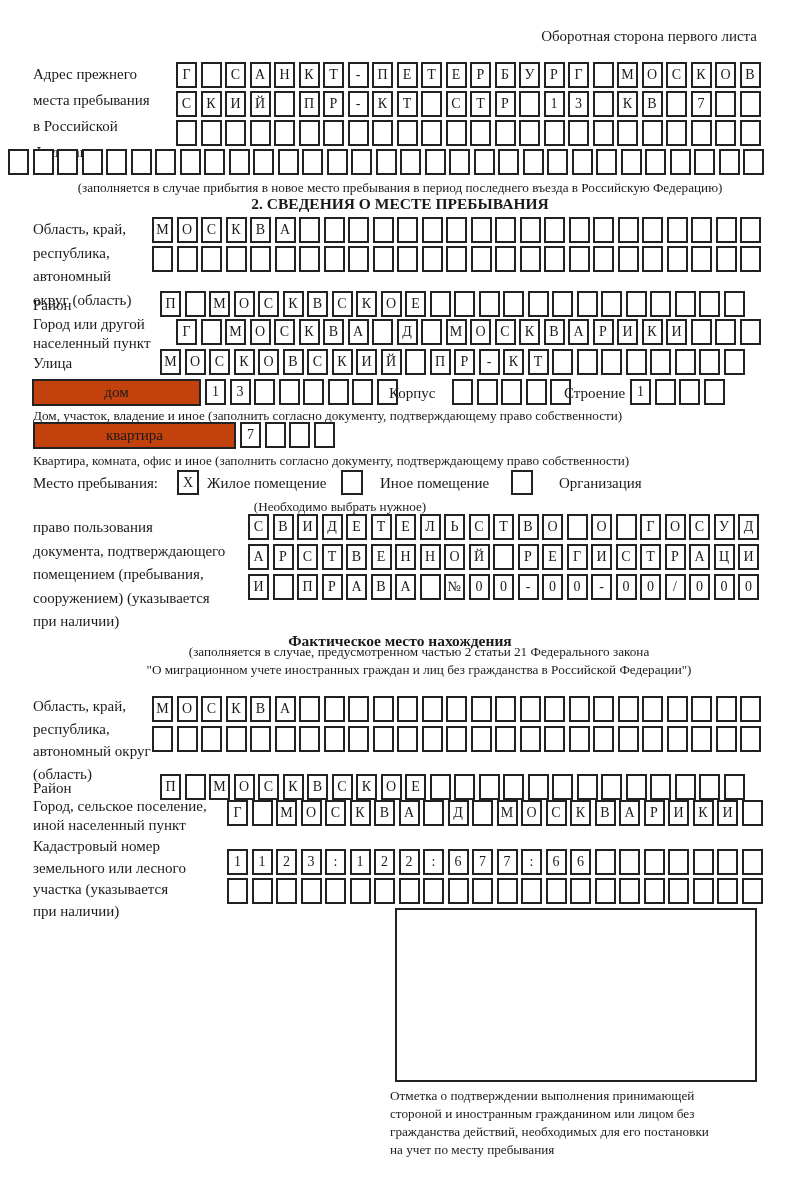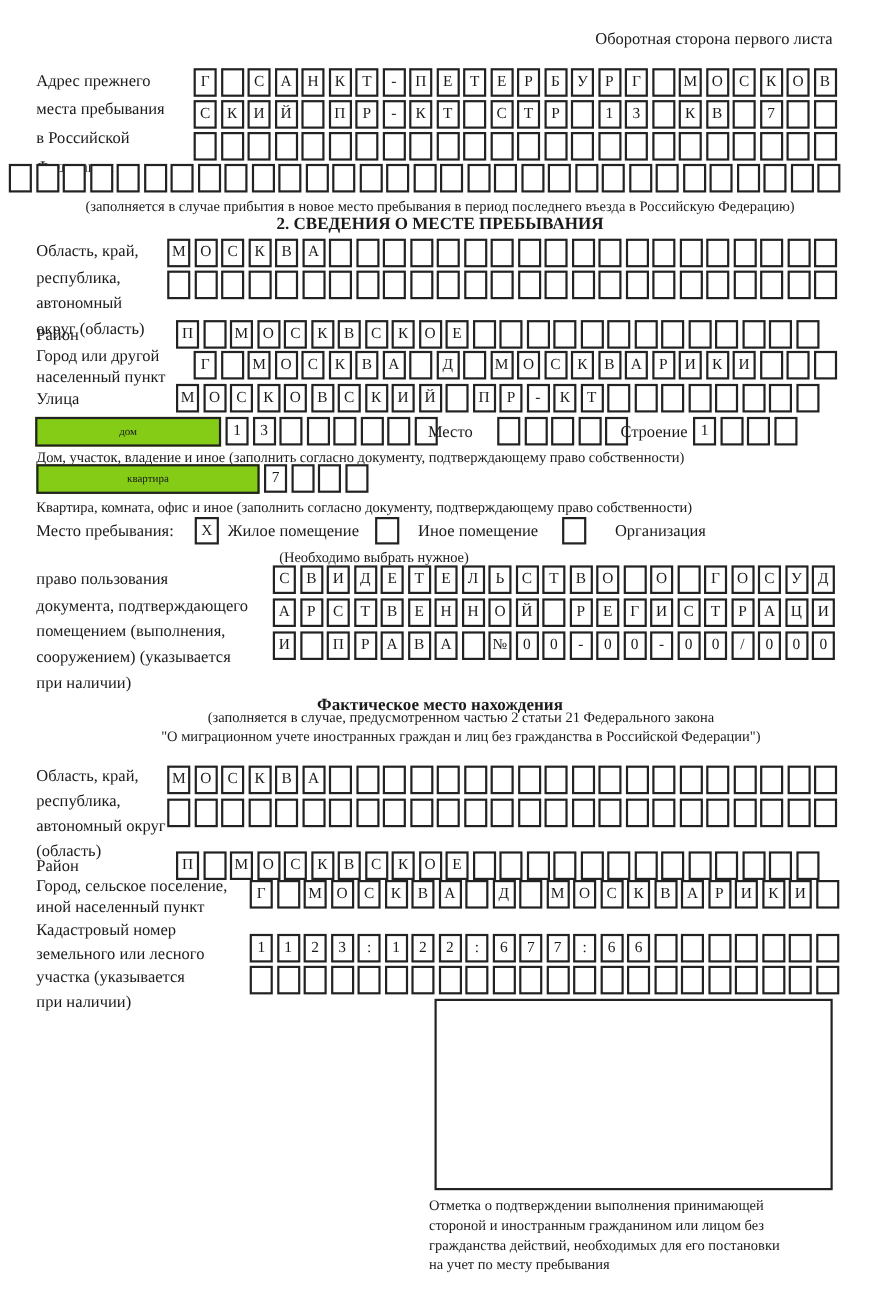--- a/index.html
+++ b/index.html
@@ -11,21 +11,21 @@
   .lbl{position:absolute;font-size:15px;line-height:24px;white-space:nowrap;}
   .lines div{white-space:nowrap;}
   .cells{position:absolute;display:flex;}
   .cell{
     flex:none;width:21px;height:26px;box-sizing:border-box;border:2px solid #222;
     margin-right:3.5px;display:flex;align-items:center;justify-content:center;
     font-size:14px;background:#fff;
   }
   .widebox{
     position:absolute;height:27px;box-sizing:border-box;border:2px solid #222;
-    display:flex;align-items:center;justify-content:center;font-size:10px;background:#84cc16;
+    display:flex;align-items:center;justify-content:center;font-size:15px;background:#c2410c;
   }
   .chk{
     flex:none;width:22px;height:25px;box-sizing:border-box;border:2px solid #222;
     display:flex;align-items:center;justify-content:center;font-size:14px;background:#fff;
   }
   .title{position:absolute;left:0;width:100%;text-align:center;font-weight:bold;font-size:15.5px;white-space:nowrap;}
   .note{position:absolute;font-size:13.2px;line-height:18px;}
   .center{left:0;width:100%;text-align:center;}
   .stampbox{position:absolute;box-sizing:border-box;border:2px solid #222;background:#fff;}
 </style>
@@ -311,21 +311,21 @@
   <div class="cells" style="left:205px;top:379px;">
       <span class="cell">1</span>
       <span class="cell">3</span>
       <span class="cell"></span>
       <span class="cell"></span>
       <span class="cell"></span>
       <span class="cell"></span>
       <span class="cell"></span>
       <span class="cell"></span>
     </div>
-  <div class="lbl" style="left:389px;top:381px;">Место</div>
+  <div class="lbl" style="left:389px;top:381px;">Корпус</div>
   <div class="cells" style="left:452px;top:379px;">
       <span class="cell"></span>
       <span class="cell"></span>
       <span class="cell"></span>
       <span class="cell"></span>
       <span class="cell"></span>
     </div>
   <div class="lbl" style="left:564px;top:381px;">Строение</div>
   <div class="cells" style="left:630px;top:379px;">
       <span class="cell">1</span>
@@ -355,21 +355,21 @@
   <div class="lbl" style="left:380px;top:471px;">Иное помещение</div>
   <div class="abs" style="left:511px;top:470px;">
     <span class="chk" style="display:inline-flex;vertical-align:middle;"></span>
   </div>
   <div class="lbl" style="left:559px;top:471px;">Организация</div>
   <div class="note" style="left:180px;top:498px;width:320px;text-align:center;">(Необходимо выбрать нужное)</div>
 
   <div class="abs lines" style="left:33px;top:516px;font-size:15px;line-height:23.5px;">
       <div>право пользования</div>
       <div>документа, подтверждающего</div>
-      <div>помещением (выполнения,</div>
+      <div>помещением (пребывания,</div>
       <div>сооружением) (указывается</div>
       <div>при наличии)</div>
     </div>
   <div class="cells" style="left:248px;top:514px;">
       <span class="cell">С</span>
       <span class="cell">В</span>
       <span class="cell">И</span>
       <span class="cell">Д</span>
       <span class="cell">Е</span>
       <span class="cell">Т</span>

